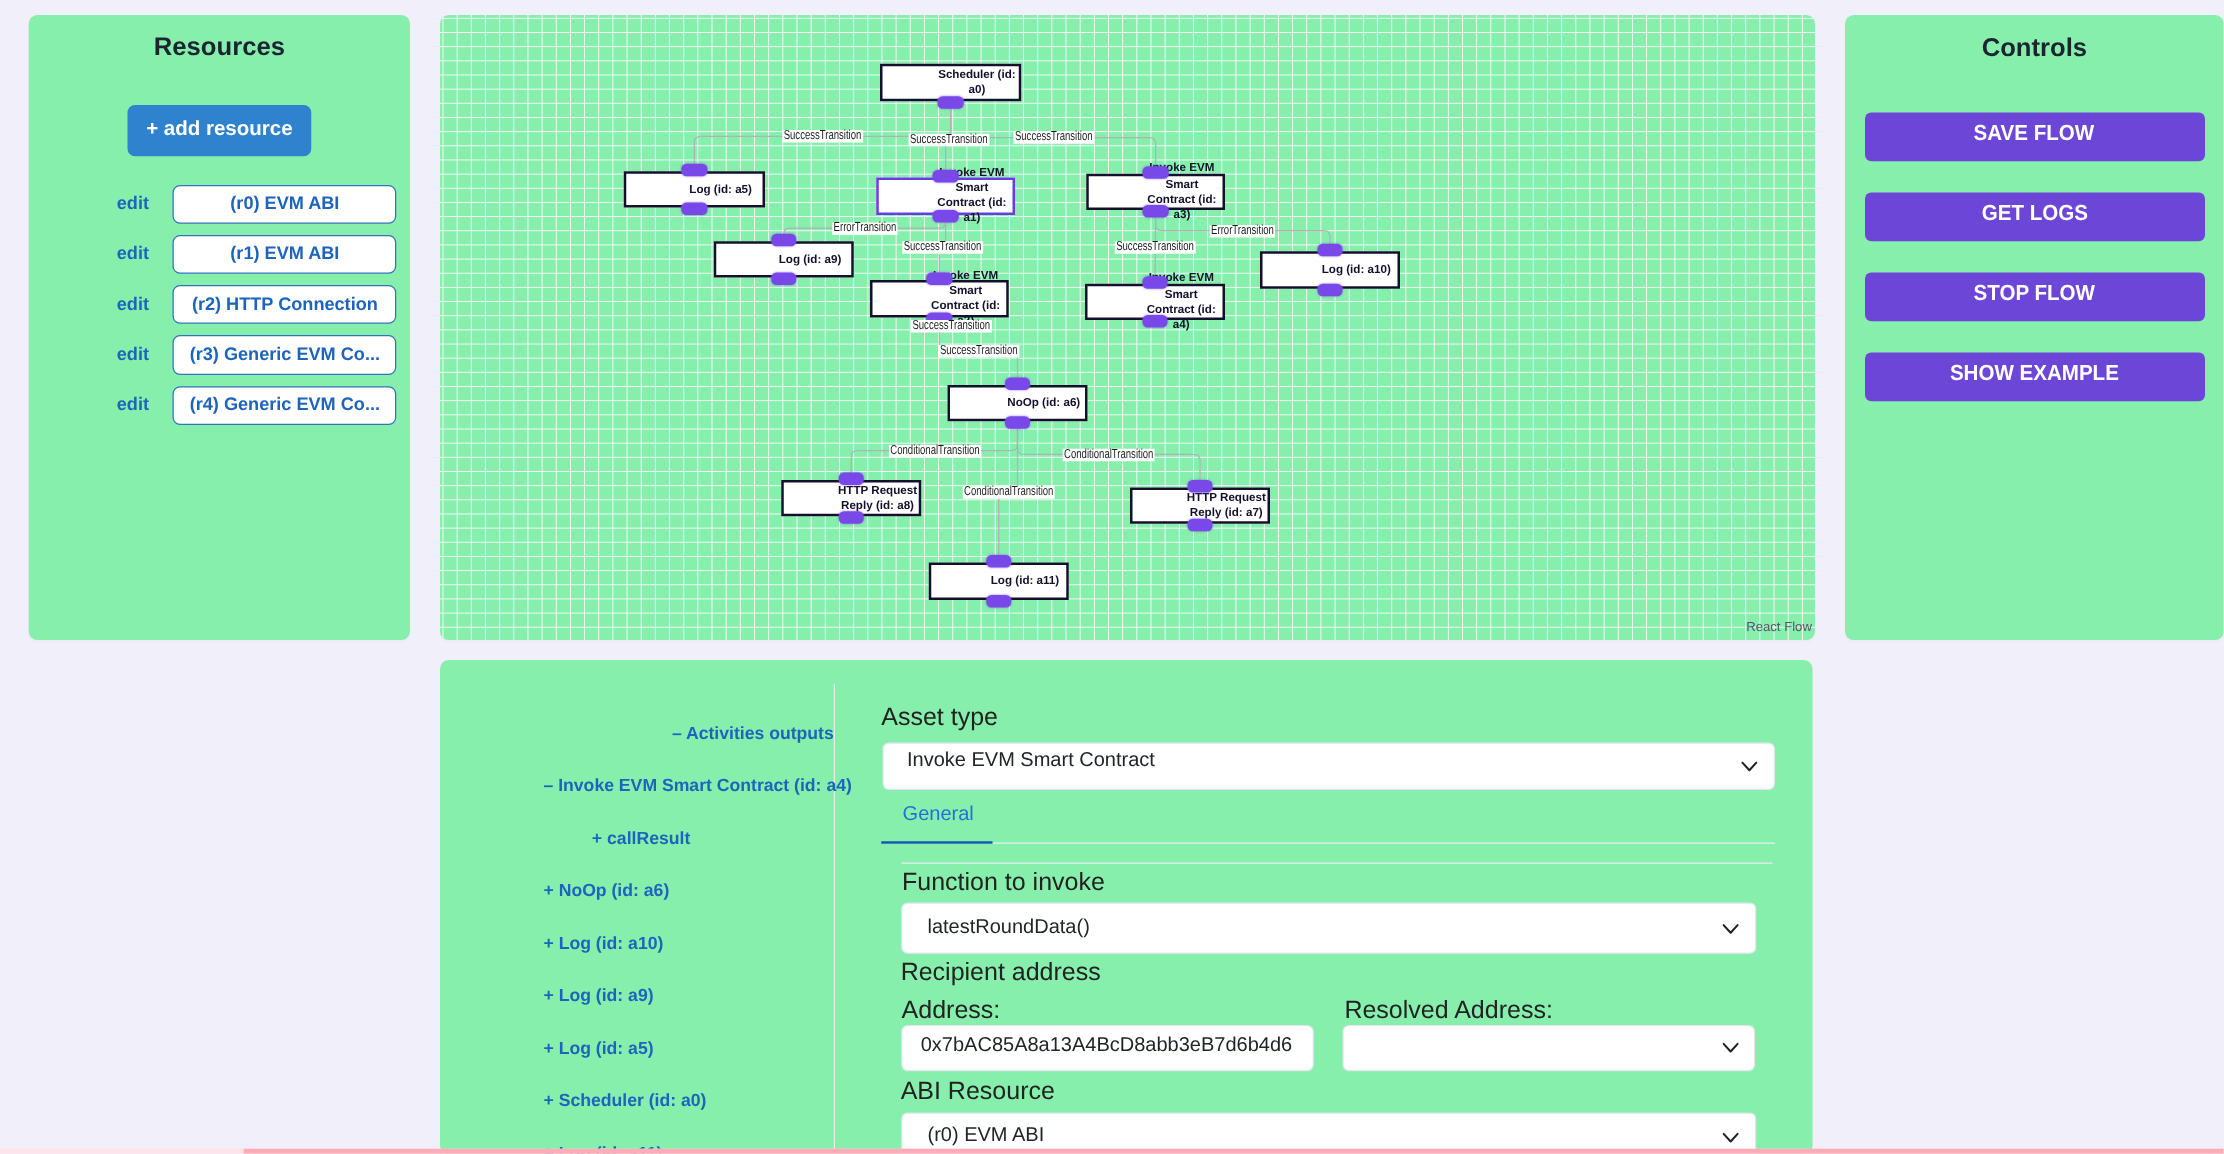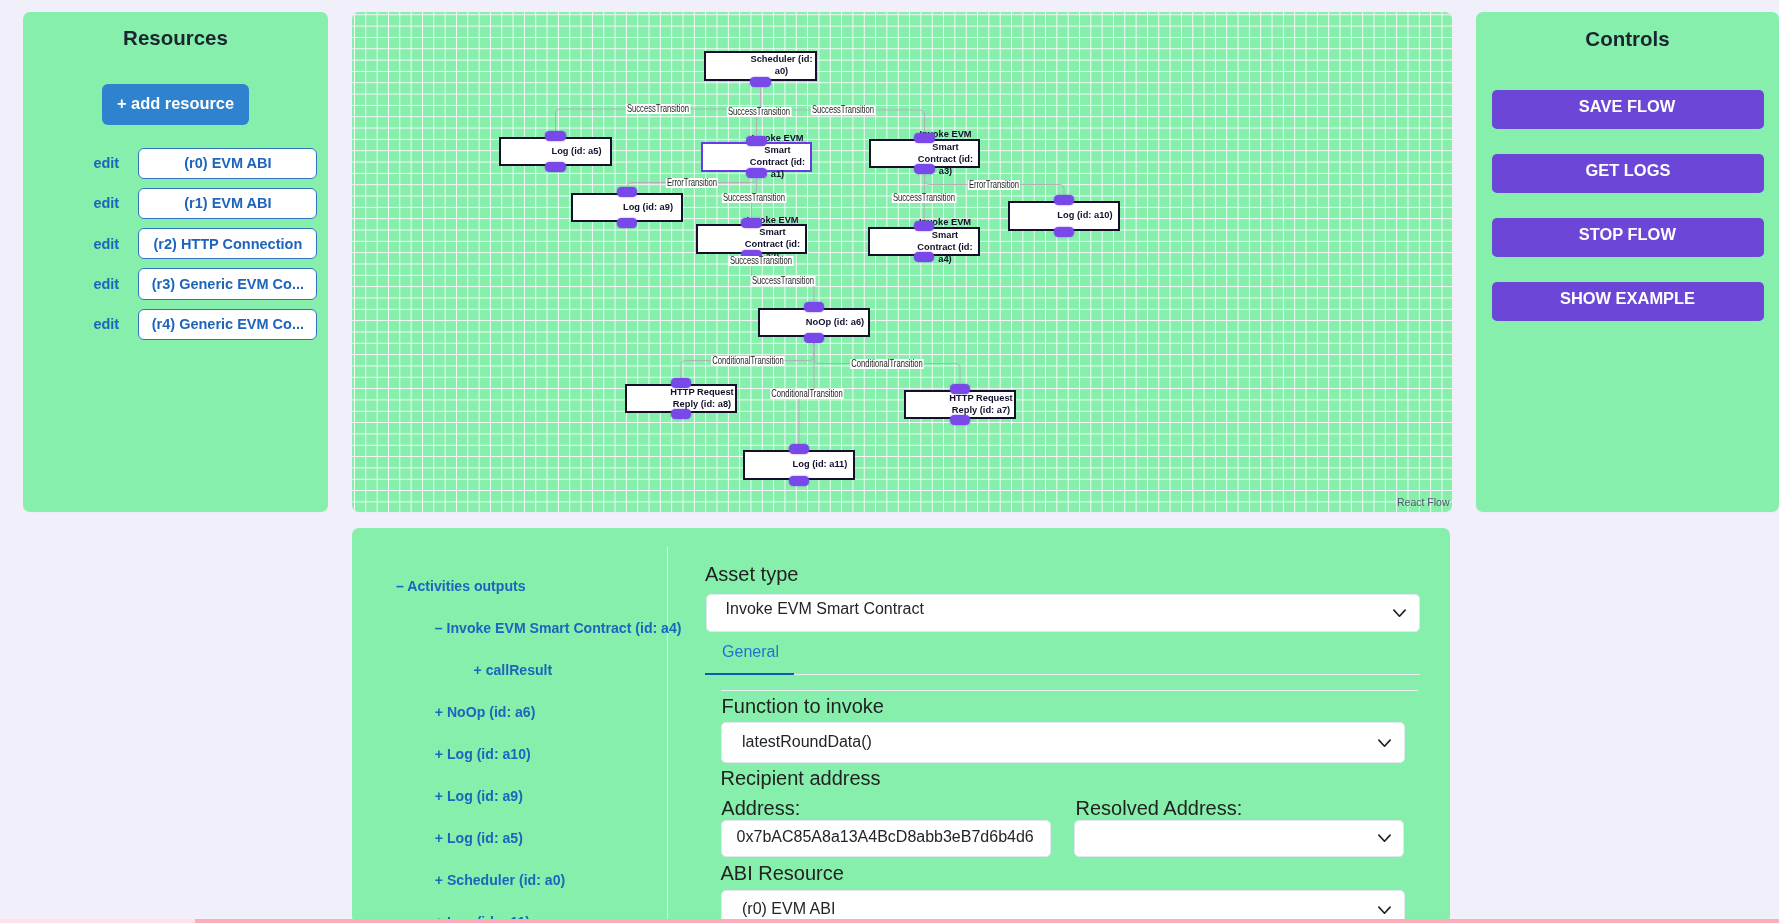--- a/index.html
+++ b/index.html
@@ -211,21 +211,21 @@
     <div class="ctl-list">
         <button class="ctl-btn"><span>SAVE FLOW</span></button>
         <button class="ctl-btn"><span>GET LOGS</span></button>
         <button class="ctl-btn"><span>STOP FLOW</span></button>
         <button class="ctl-btn"><span>SHOW EXAMPLE</span></button>
       </div>
   </div>
 
   <div class="card" id="bottom">
     <div class="tree">
-        <div class="tnode" style="padding-left: 0px;">– Activities outputs</div>
+        <div class="tnode" style="padding-left: 0px; text-align: right;">– Activities outputs</div>
         <div class="tnode" style="padding-left: 38.7px;">– Invoke EVM Smart Contract (id: a4)</div>
         <div class="tnode" style="padding-left: 77.4px;">+ callResult</div>
         <div class="tnode" style="padding-left: 38.7px;">+ NoOp (id: a6)</div>
         <div class="tnode" style="padding-left: 38.7px;">+ Log (id: a10)</div>
         <div class="tnode" style="padding-left: 38.7px;">+ Log (id: a9)</div>
         <div class="tnode" style="padding-left: 38.7px;">+ Log (id: a5)</div>
         <div class="tnode" style="padding-left: 38.7px;">+ Scheduler (id: a0)</div>
         <div class="tnode" style="padding-left: 38.7px;">+ Log (id: a11)</div>
       </div>
     <div class="tree-sep"></div>

